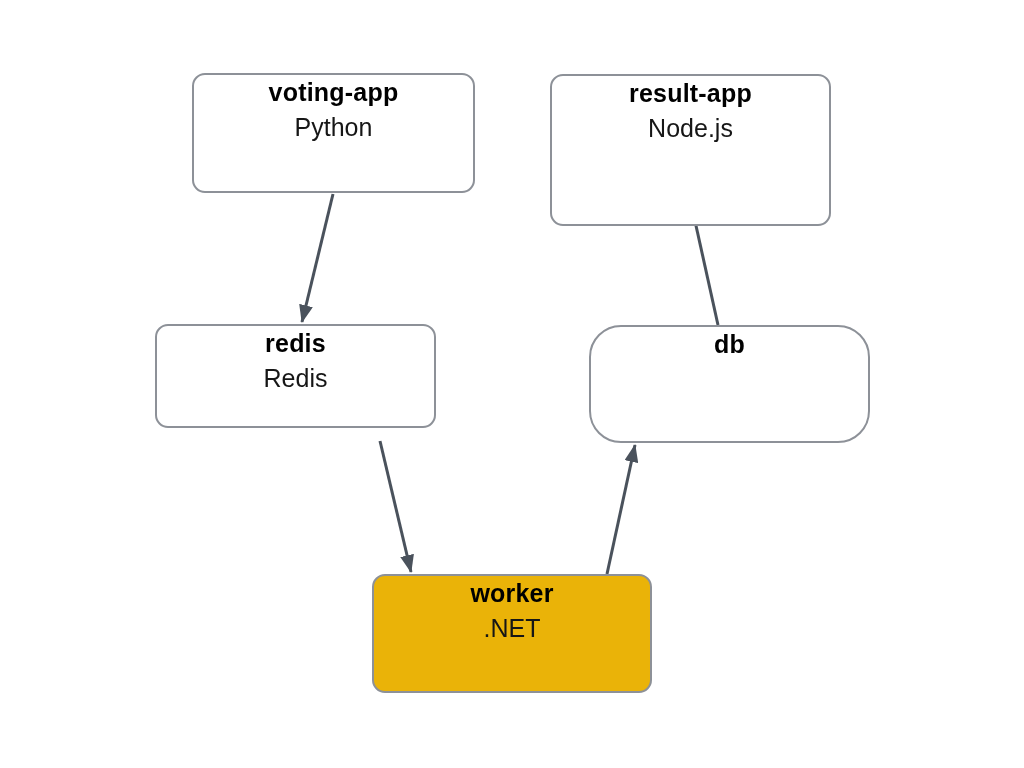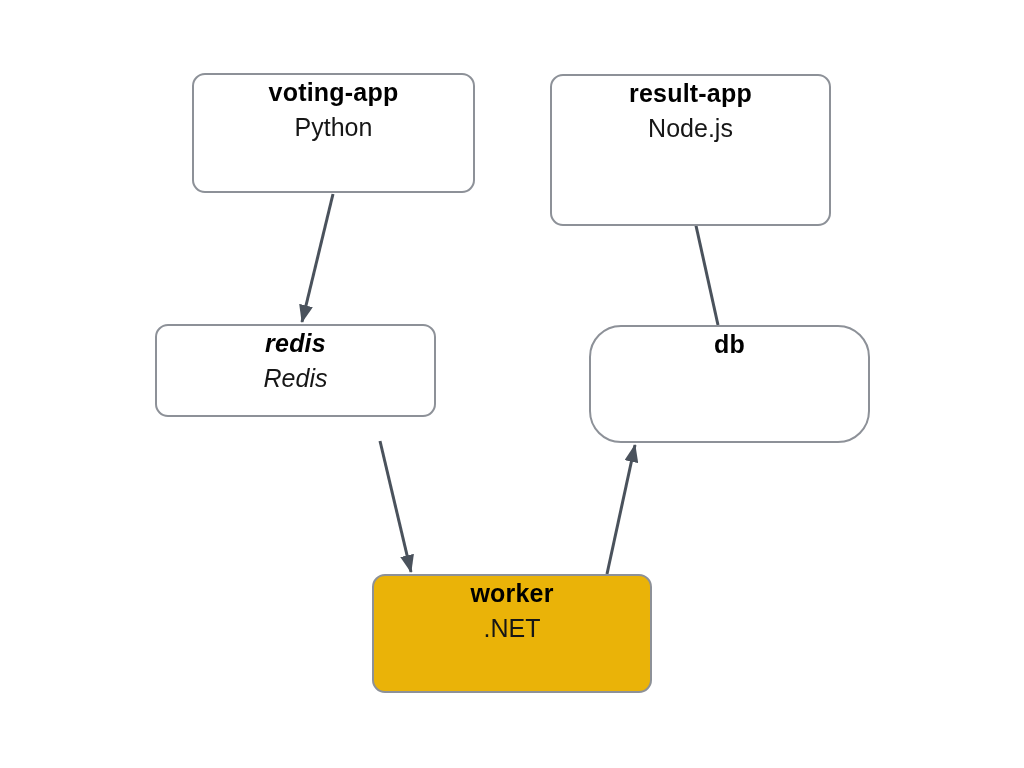--- a/index.html
+++ b/index.html
@@ -66,21 +66,21 @@
   <div class="node" style="left: 192px; top: 73px; width: 283px; height: 120px; border-color: rgb(141, 145, 152); background: rgb(255, 255, 255);">
     <div class="node-title">voting-app</div>
     <div class="node-subtitle">Python</div>
   </div>
 
   <div class="node" style="left: 550px; top: 74px; width: 281px; height: 152px; border-color: rgb(141, 145, 152); background: rgb(255, 255, 255);">
     <div class="node-title">result-app</div>
     <div class="node-subtitle">Node.js</div>
   </div>
 
-  <div class="node" style="left: 155px; top: 324px; width: 281px; height: 93px; border-color: rgb(141, 145, 152); background: rgb(255, 255, 255); font-style: italic;">
+  <div class="node" style="left: 155px; top: 324px; width: 281px; height: 104px; border-color: rgb(141, 145, 152); background: rgb(255, 255, 255);">
     <div class="node-title">redis</div>
     <div class="node-subtitle">Redis</div>
   </div>
 
   <div class="node" style="left: 589px; top: 325px; width: 281px; height: 118px; border-color: rgb(141, 145, 152); background: rgb(255, 255, 255); border-radius: 32px;">
     <div class="node-title">db</div>
   </div>
 
   <div class="node" style="left: 372px; top: 574px; width: 280px; height: 119px; border-color: rgb(141, 145, 152); background: #eab308;">
     <div class="node-title">worker</div>

